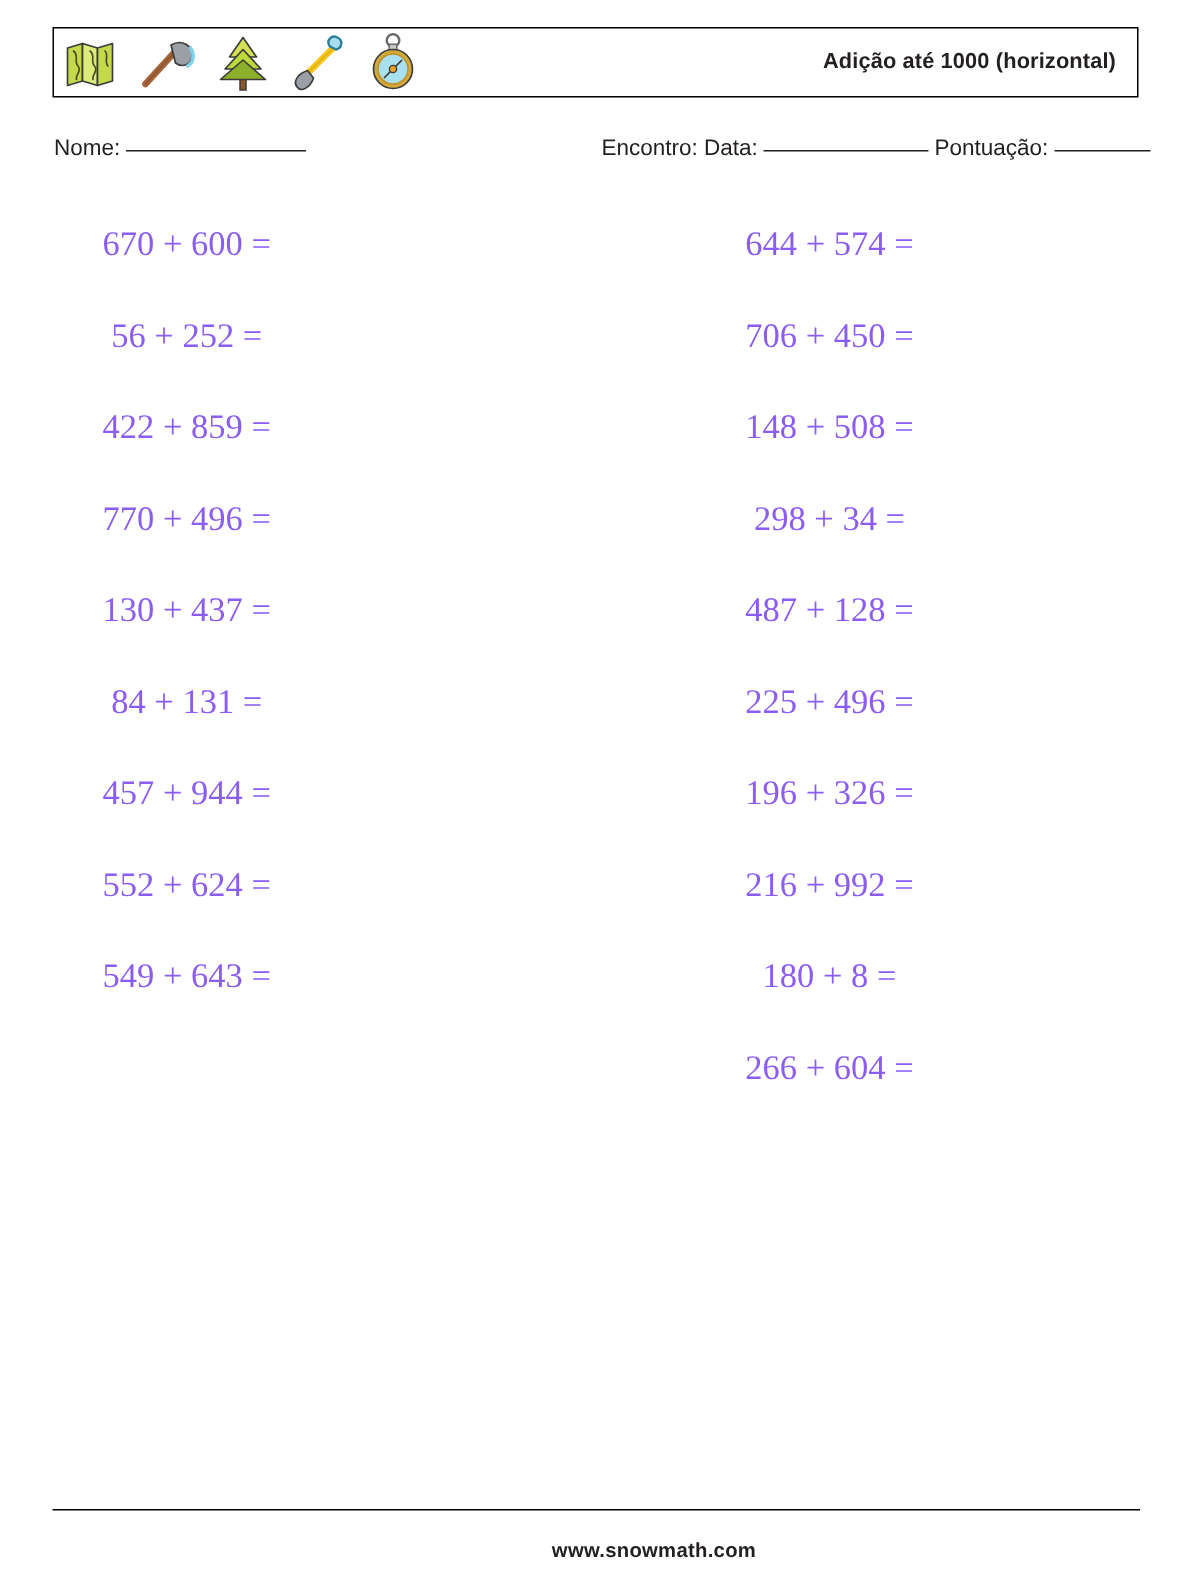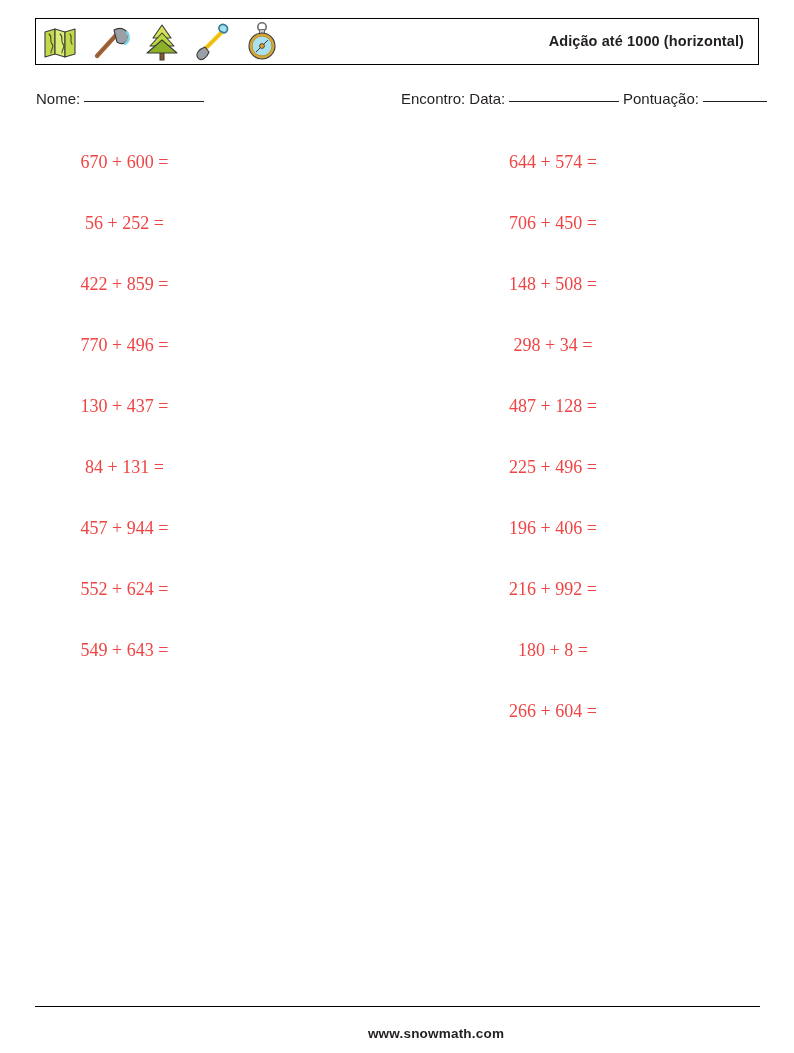--- a/index.html
+++ b/index.html
@@ -105,23 +105,23 @@
     position: absolute;
     top: 0;
     width: 330px;
   }
   .col-left  { left: 22px; }
   .col-right { left: 388px; }
 
   .prob {
     height: 61px;
     line-height: 45px;
-    font-size: 18px;
+    font-size: 23px;
     font-family: "Liberation Serif", serif;
-    color: #ef4444;
+    color: #8b5cf6;
     white-space: nowrap;
   }
   .col-left .prob  { text-align: center; padding-right: 125px; }
   .col-right .prob { text-align: center; }
 
   
   .footer-rule {
     position: absolute;
     left: 35px;
     top: 1006px;
@@ -236,21 +236,21 @@
     <div class="prob">549 + 643 =</div>
   </div>
 
   <div class="col col-right">
     <div class="prob">644 + 574 =</div>
     <div class="prob">706 + 450 =</div>
     <div class="prob">148 + 508 =</div>
     <div class="prob">298 + 34 =</div>
     <div class="prob">487 + 128 =</div>
     <div class="prob">225 + 496 =</div>
-    <div class="prob">196 + 406 =</div>
+    <div class="prob">196 + 326 =</div>
     <div class="prob">216 + 992 =</div>
     <div class="prob">180 + 8 =</div>
     <div class="prob">266 + 604 =</div>
   </div>
 
 </div>
 
 <div class="footer-rule"></div>
 <div class="footer-text">www.snowmath.com</div>
 

